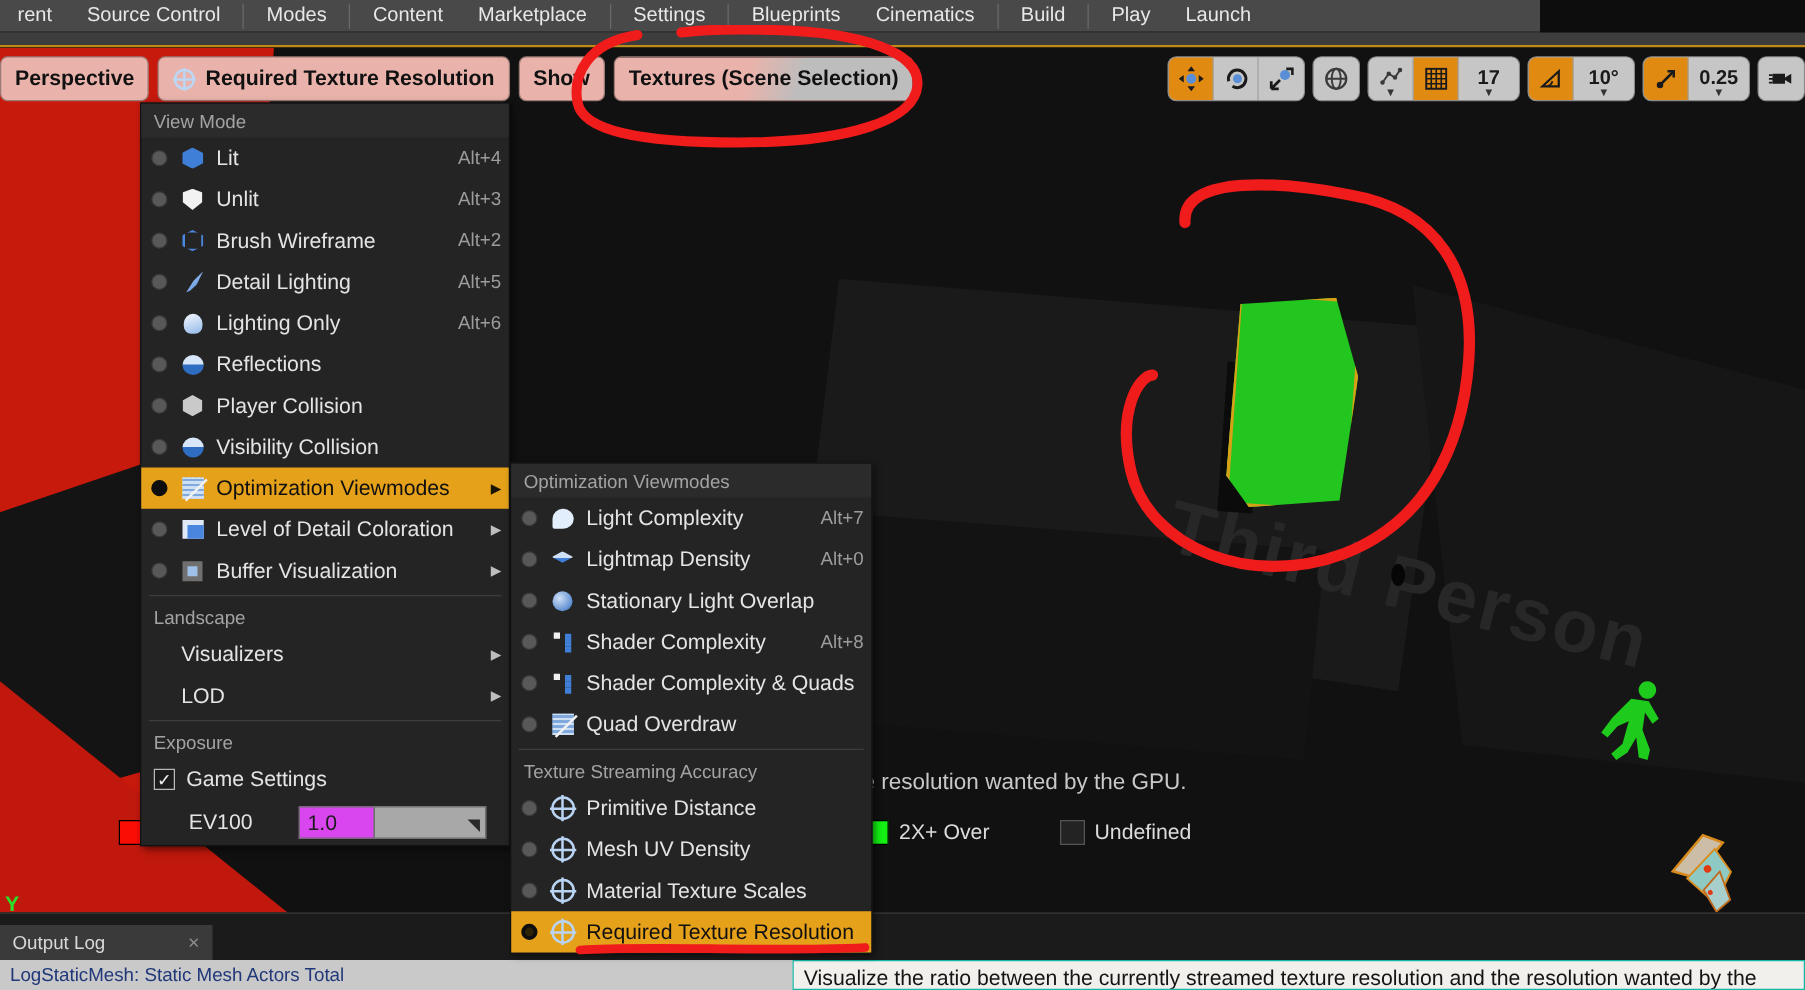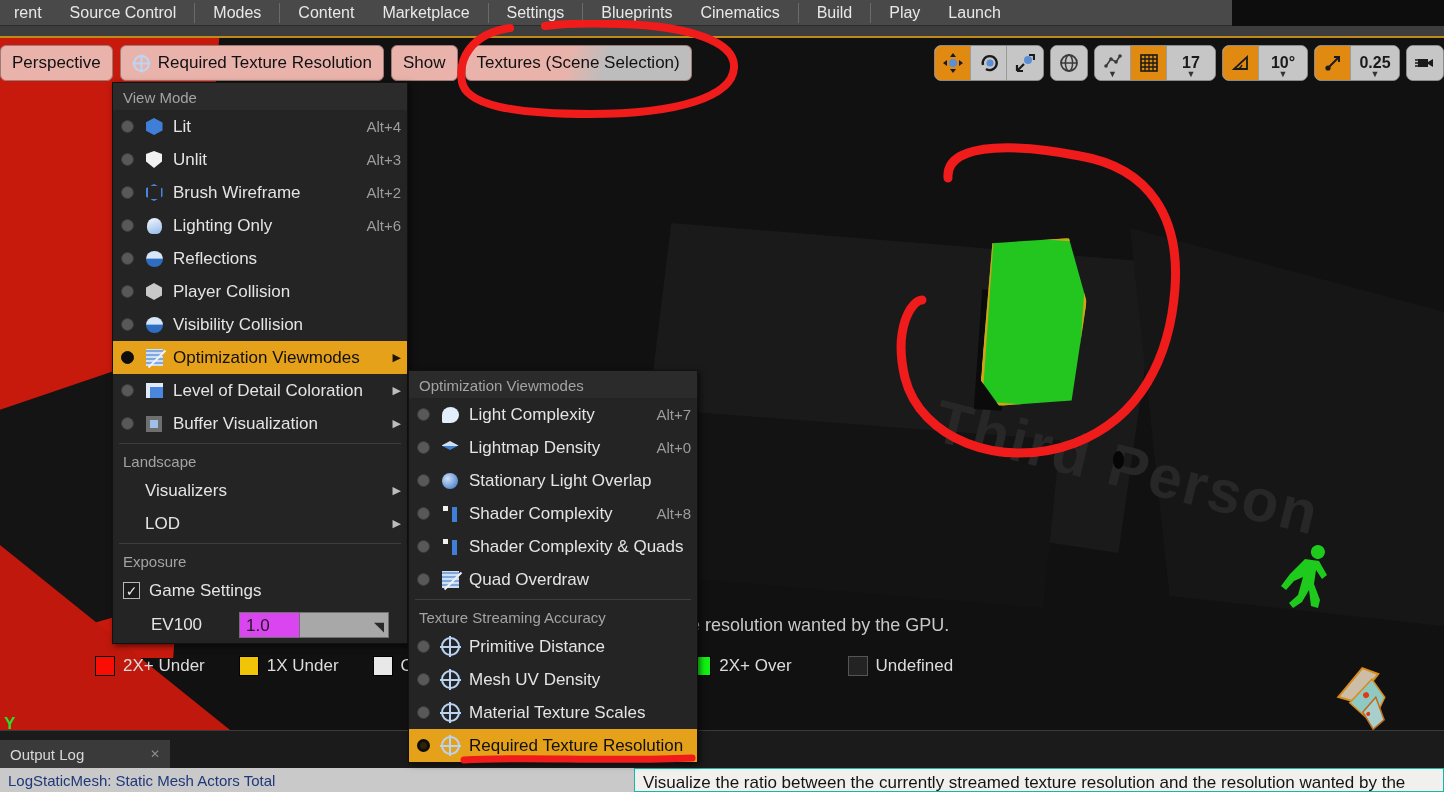--- a/index.html
+++ b/index.html
@@ -103,21 +103,21 @@
   }
 
   
   .annot { position:absolute; pointer-events:none; }
 
   
   .vp-toolbar { position:absolute; left:0; top:44px; height:38px; display:flex; align-items:center; }
   .vp-btn {
     background:#e9b3ab; color:#111; border:1px solid #9c7a75;
     border-radius:6px; height:36px; display:flex; align-items:center;
-    padding:0 11px; font-size:17px; font-weight:normal; margin-right:7px;
+    padding:0 11px; font-size:17px; font-weight:bold; margin-right:7px;
     white-space:nowrap;
   }
   .vp-btn.split {
     background: linear-gradient(105deg, #e9b3ab 0%, #e9b3ab 45%, #bdbdbd 62%, #bdbdbd 100%);
   }
   .rtr-icon {
     width:19px; height:19px; margin-right:7px; display:inline-block;
     position:relative; flex:0 0 auto;
   }
 
@@ -533,20 +533,28 @@
       <span class="radio"></span>
       <span class="mi-icon">
           <span class="ico-wire"></span>
         </span>
       <span class="mi-label">Brush Wireframe</span>
       <span class="mi-shortcut">Alt+2</span>
     </div>
     <div class="menu-row">
       <span class="radio"></span>
       <span class="mi-icon">
+          <span class="ico-flash"></span>
+        </span>
+      <span class="mi-label">Detail Lighting</span>
+      <span class="mi-shortcut">Alt+5</span>
+    </div>
+    <div class="menu-row">
+      <span class="radio"></span>
+      <span class="mi-icon">
           <span class="ico-bulb"></span>
         </span>
       <span class="mi-label">Lighting Only</span>
       <span class="mi-shortcut">Alt+6</span>
     </div>
     <div class="menu-row">
       <span class="radio"></span>
       <span class="mi-icon">
           <span class="ico-sphere"></span>
         </span>

